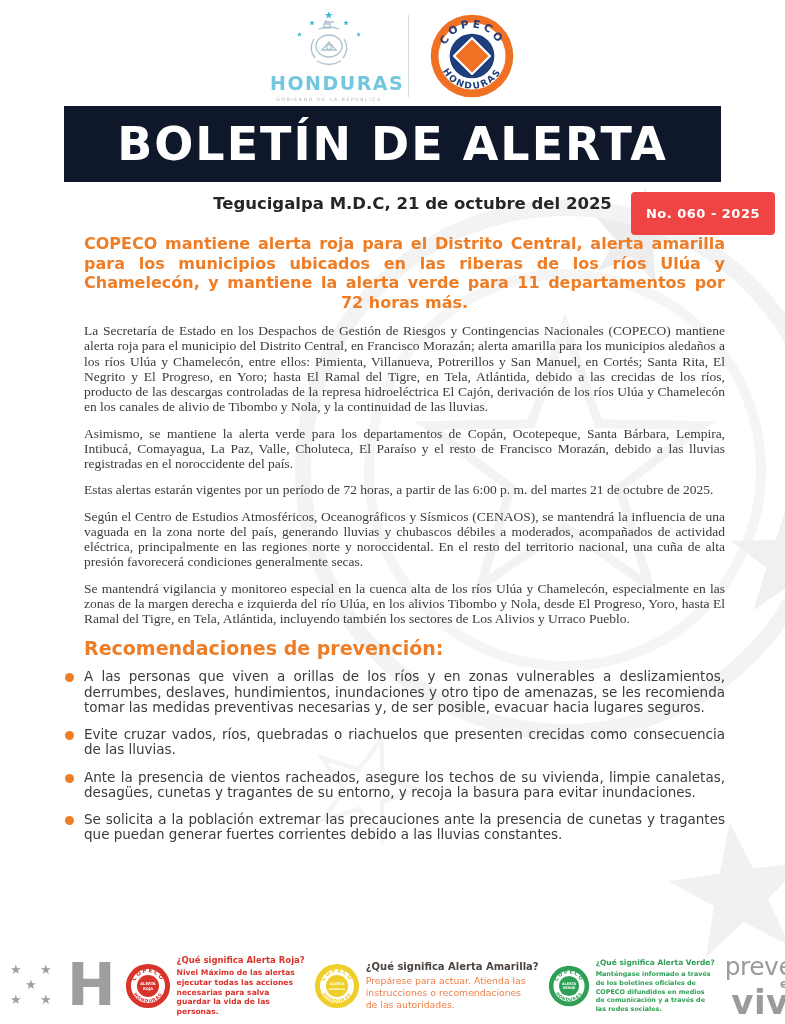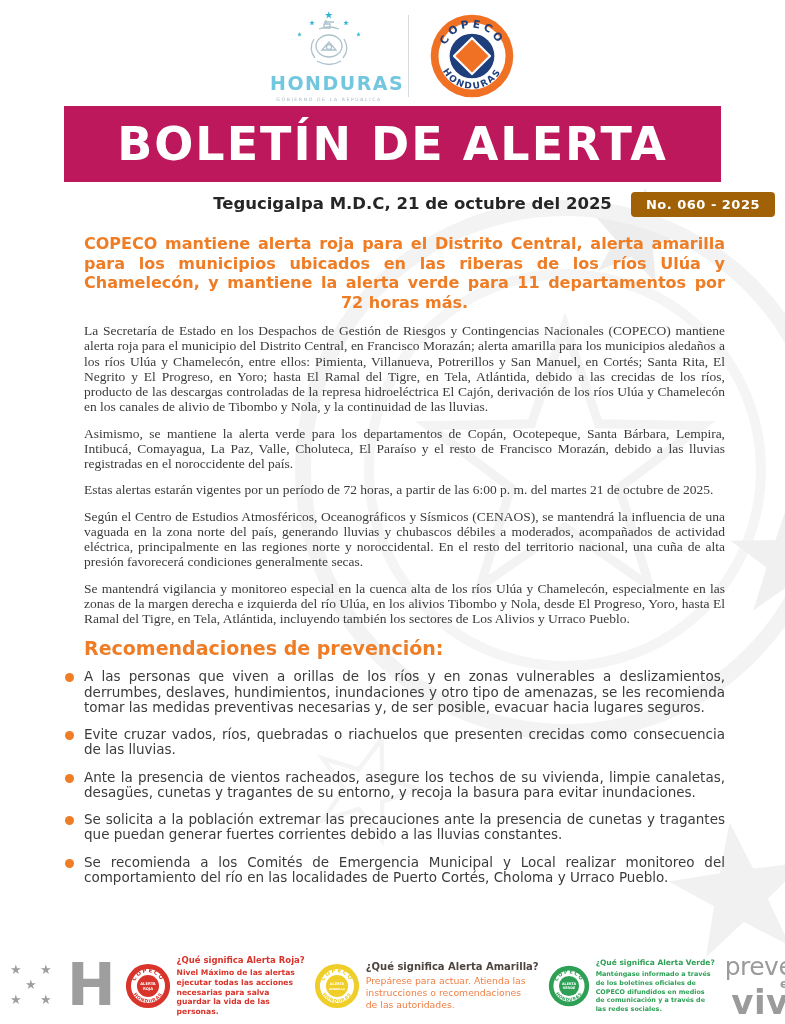--- a/index.html
+++ b/index.html
@@ -13,29 +13,29 @@
   .watermark { position:absolute; inset:0; z-index:0; pointer-events:none; }
   
   .header { position:relative; z-index:1; display:flex; justify-content:center; align-items:center; gap:20px; padding-top:10px; height:102px; }
   .hn-logo { width:118px; text-align:center; }
   .hn-name { color:#72c7de; font-weight:bold; font-size:19px; letter-spacing:1.5px; margin-top:1px; }
   .hn-sub  { color:#a3b8c2; font-size:4.6px; letter-spacing:1.6px; margin-top:3px; }
   .header-divider { width:1px; height:82px; background:#d5dbde; }
   
   .banner {
     position:relative; z-index:1; margin:4px 64px 0; height:76px;
-    background:#be185d; display:flex; align-items:center; justify-content:center;
+    background:#0f172a; display:flex; align-items:center; justify-content:center;
   }
   .banner-title { color:#ffffff; font-size:46px; font-weight:800; letter-spacing:2px; white-space:nowrap; }
   
   .dateline-row { position:relative; z-index:1; margin-top:12px; height:26px;margin-left:40px; }
   .dateline { text-align:center; font-size:16.5px; font-weight:bold; color:#262626; }
   .bulletin-badge {
-    position:absolute; right:10px; top:-2px; background:#a16207; color:#ffffff;
-    font-size:13px; font-weight:600; padding:5px 15px; border-radius:4px; letter-spacing:.5px;
+    position:absolute; right:10px; top:-2px; background:#ef4444; color:#ffffff;
+    font-size:13px; font-weight:600; padding:14px 15px; border-radius:4px; letter-spacing:.5px;
   }
   
   .content { position:relative; z-index:1; padding:14px 60px 0 68px; color:#3b3b3b;margin-left:16px; }
   .headline {
     color:#ee7d26; font-weight:bold; font-size:16px; line-height:1.22;
     text-align:justify; text-align-last:center; margin-bottom:11px;
   }
   .para { font-size:13.5px; line-height:1.13; text-align:justify; margin-bottom:11px;font-family:Liberation Serif, serif; }
   .rec-heading { color:#ee7d26; font-weight:bold; font-size:19px; margin:4px 0 10px; }
   .rec-item { display:flex; margin-bottom:12px; }
@@ -170,24 +170,20 @@
       <span class="rec-text">Evite cruzar vados, ríos, quebradas o riachuelos que presenten crecidas como consecuencia de las lluvias.</span>
     </div>
     <div class="rec-item">
       <span class="rec-dot"></span>
       <span class="rec-text">Ante la presencia de vientos racheados, asegure los techos de su vivienda, limpie canaletas, desagües, cunetas y tragantes de su entorno, y recoja la basura para evitar inundaciones.</span>
     </div>
     <div class="rec-item">
       <span class="rec-dot"></span>
       <span class="rec-text">Se solicita a la población extremar las precauciones ante la presencia de cunetas y tragantes que puedan generar fuertes corrientes debido a las lluvias constantes.</span>
     </div>
-    <div class="rec-item">
-      <span class="rec-dot"></span>
-      <span class="rec-text">Se recomienda a los Comités de Emergencia Municipal y Local realizar monitoreo del comportamiento del río en las localidades de Puerto Cortés, Choloma y Urraco Pueblo.</span>
-    </div>
   </div>
 
   <div class="footer">
     <div class="hstars">
       <span style="left:0;top:2px">★</span>
       <span style="left:30px;top:2px">★</span>
       <span style="left:15px;top:17px">★</span>
       <span style="left:0;top:32px">★</span>
       <span style="left:30px;top:32px">★</span>
     </div>

